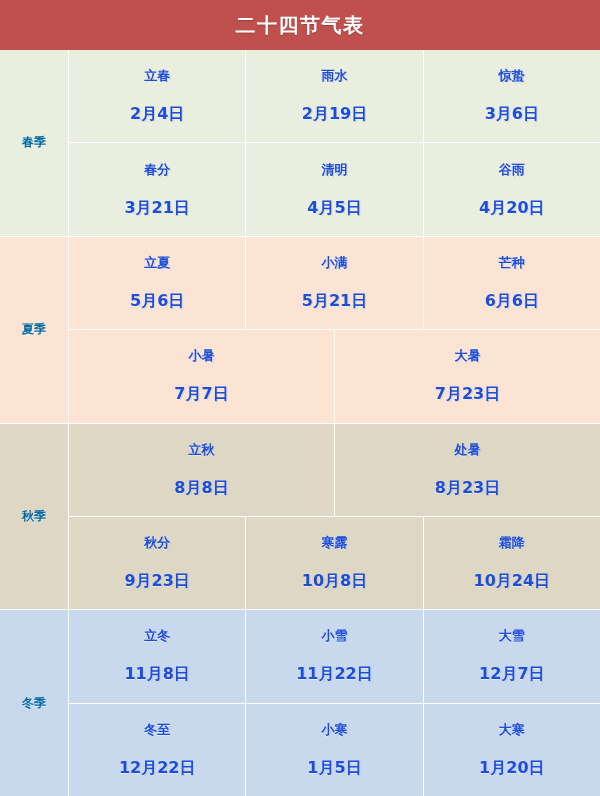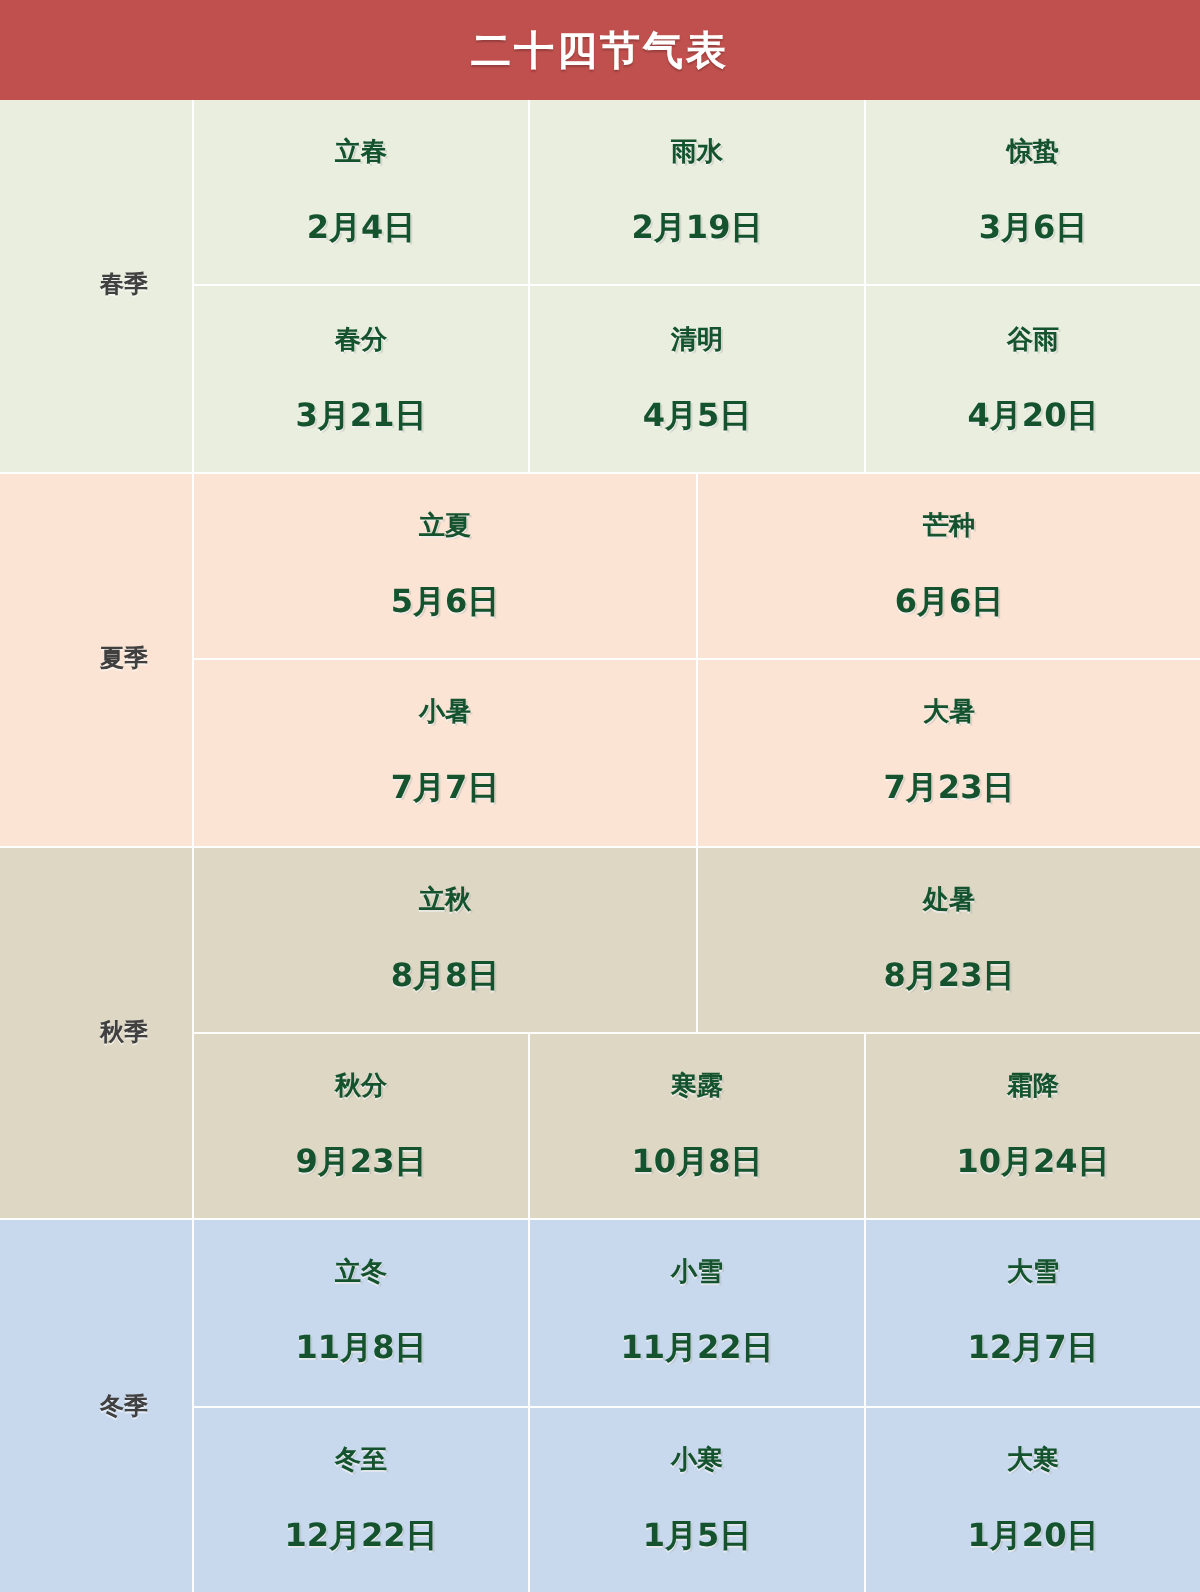--- a/index.html
+++ b/index.html
@@ -28,43 +28,42 @@
   .season-block {
     flex:1 1 0;
     display:flex;
     position:relative;
   }
   .season-block + .season-block { border-top:1px solid #ffffff; }
 
   .season-label {
     flex:0 0 69px;
     display:flex; align-items:center; justify-content:center;
-    font-size:12px; font-weight:bold; color:#404040;
+    font-size:12px; font-weight:bold; color:#0369a1;
     border-right:1px solid rgba(255,255,255,.95);
     text-shadow:0 1px 0 rgba(255,255,255,.5);
-    margin-left:28px;
   }
   .season-grid {
     flex:1 1 auto;
     display:flex; flex-direction:column;
   }
   .term-row {
     flex:1 1 0;
     display:flex;
   }
   .term-row + .term-row { border-top:1px solid rgba(255,255,255,.95); }
   .term-cell {
     flex:1 1 0;
     display:flex; flex-direction:column;
     align-items:center; justify-content:center;
     gap:19px;
   }
   .term-cell + .term-cell { border-left:1px solid rgba(255,255,255,.95); }
   .term-name, .term-date {
-    font-size:13px; font-weight:bold; color:#14532d;
+    font-size:13px; font-weight:bold; color:#1d4ed8;
     text-shadow:0 1px 0 rgba(255,255,255,.55), 1px 1px 0 rgba(170,170,170,.35);
     white-space:nowrap;
   }
   .term-date { font-size:16px; }
 
   
   .season-spring { background:#e9eede; }
   .season-summer { background:#fbe4d4; }
   .season-autumn { background:#ddd7c4; }
   .season-winter { background:#c8d9ee; }
@@ -114,20 +113,24 @@
 
     <div class="season-block season-summer">
       <div class="season-label">夏季</div>
       <div class="season-grid">
         <div class="term-row">
           <div class="term-cell">
             <span class="term-name">立夏</span>
             <span class="term-date">5月6日</span>
           </div>
           <div class="term-cell">
+            <span class="term-name">小满</span>
+            <span class="term-date">5月21日</span>
+          </div>
+          <div class="term-cell">
             <span class="term-name">芒种</span>
             <span class="term-date">6月6日</span>
           </div>
         </div>
         <div class="term-row">
           <div class="term-cell">
             <span class="term-name">小暑</span>
             <span class="term-date">7月7日</span>
           </div>
           <div class="term-cell">

